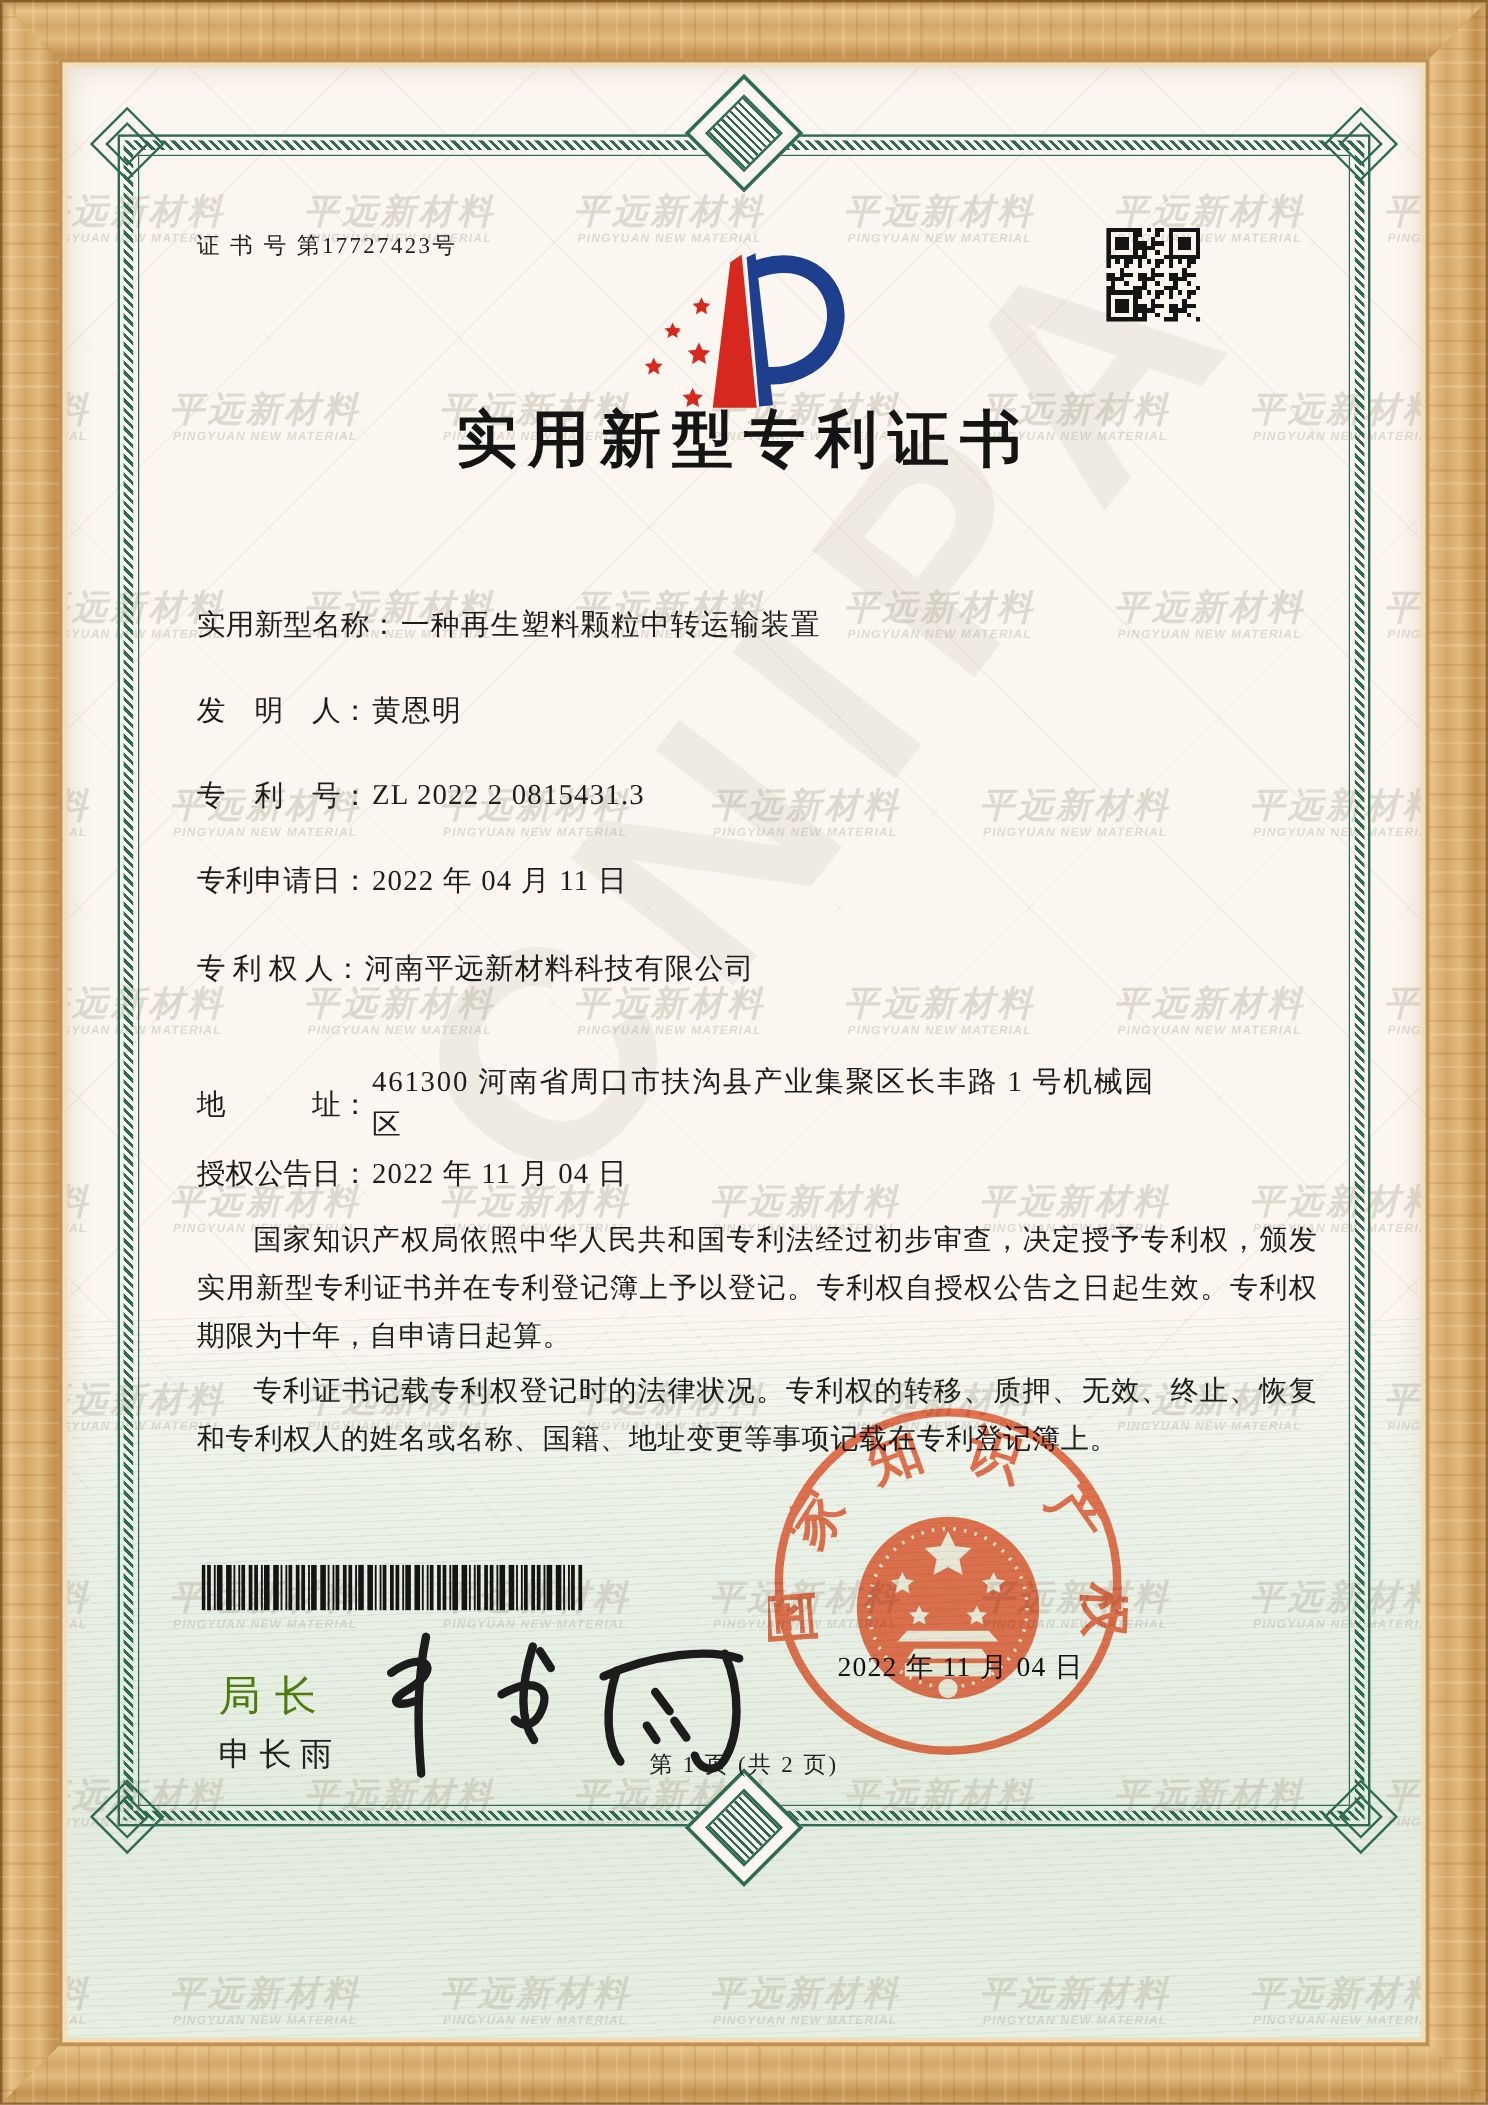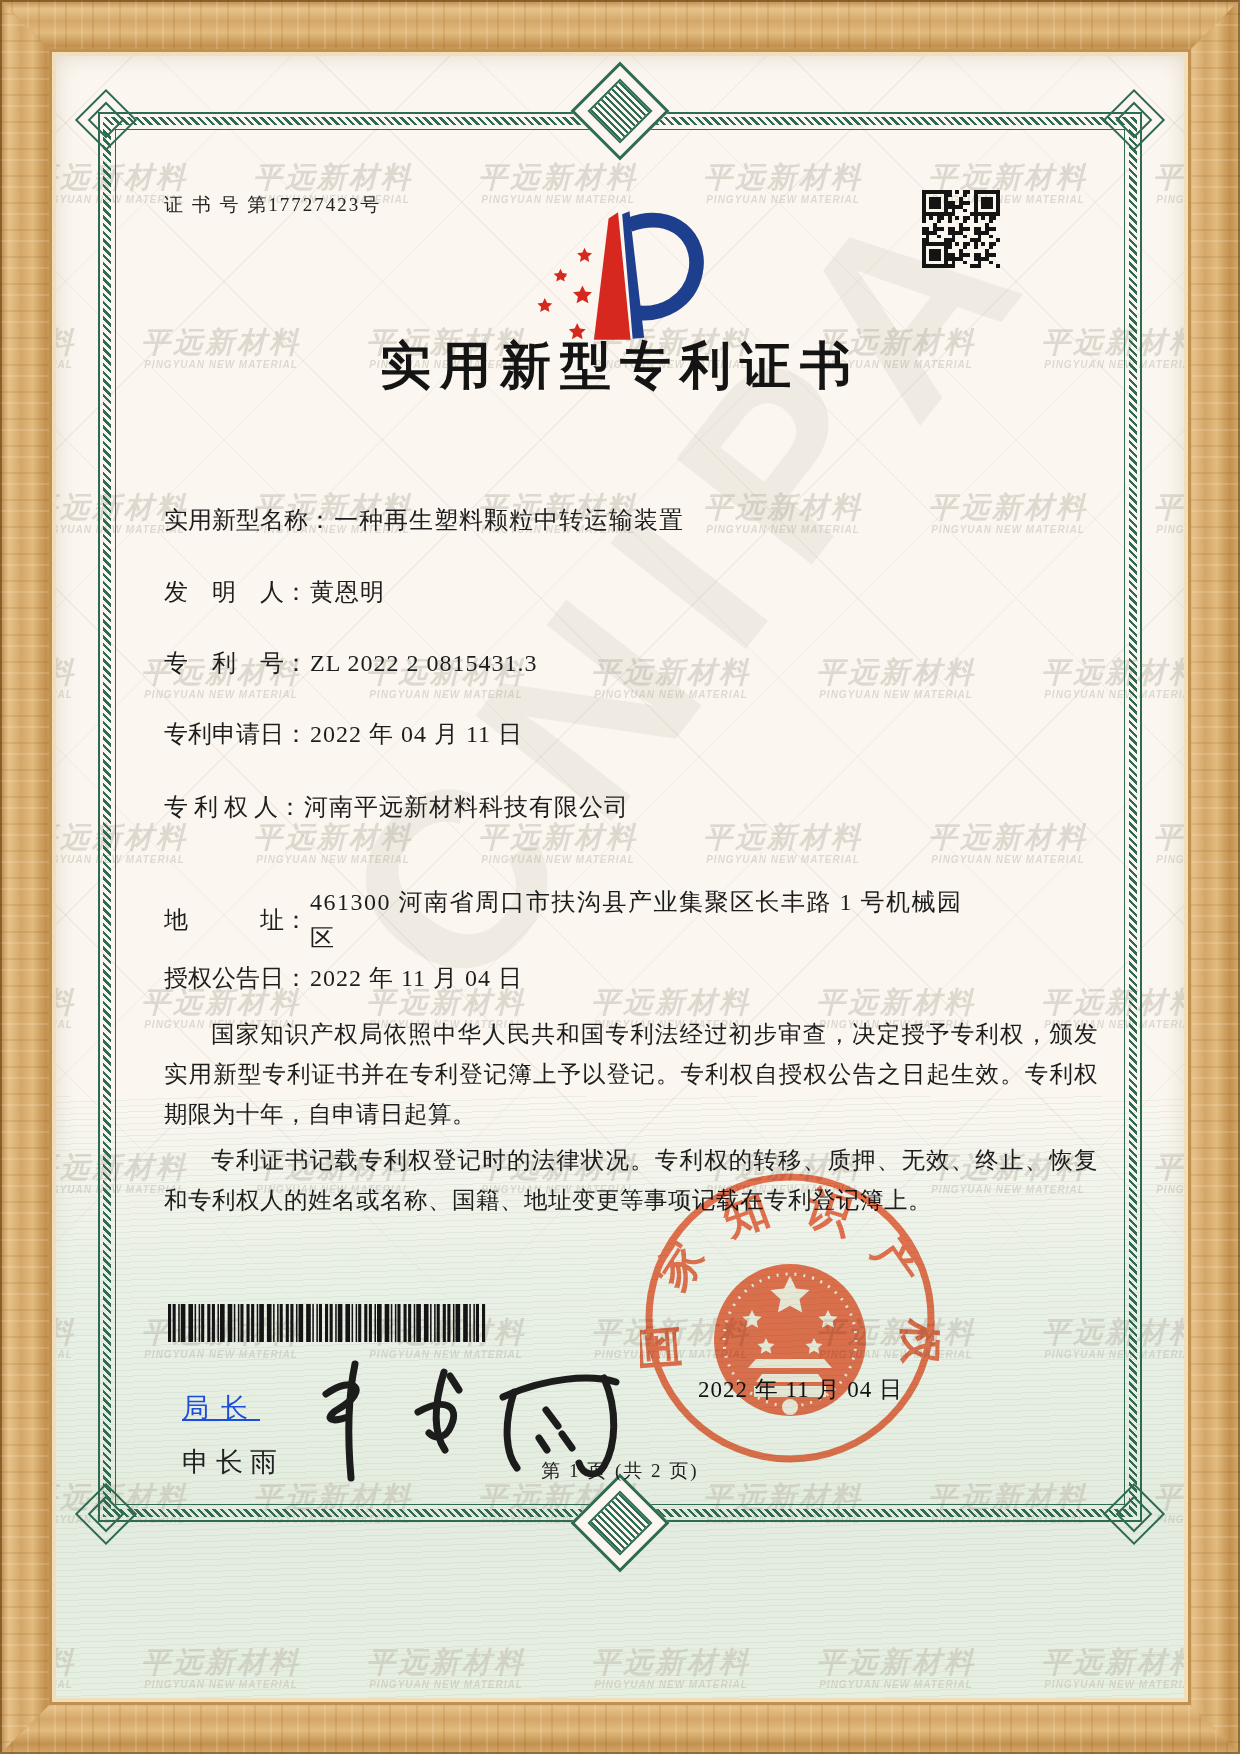--- a/index.html
+++ b/index.html
@@ -87,22 +87,22 @@
   .grant-left{top:906px;left:108px;}
   .grant-right{top:906px;left:564px;}
 
   
   .paras{position:absolute;left:108px;top:958px;width:934px;z-index:3;
      font-size:23.5px;color:#1d1d1d;line-height:40px;text-align:justify;}
   .paras p{margin:0 0 6px 0;text-indent:2em;letter-spacing:.5px;}
 
   
   .barcode{position:absolute;left:112px;top:1248px;width:322px;height:38px;z-index:3;}
-  .signer-title{position:absolute;left:126px;top:1334px;font-size:27px;letter-spacing:12px;color:#1d4ed8;
-     font-family:"Liberation Sans","DejaVu Sans",sans-serif;z-index:3;text-decoration:underline;}
+  .signer-title{position:absolute;left:126px;top:1334px;font-size:35px;letter-spacing:12px;color:#4d7c0f;
+     font-family:"Liberation Sans","DejaVu Sans",sans-serif;z-index:3;}
   .signer-name{position:absolute;left:126px;top:1388px;font-size:27px;letter-spacing:7px;color:#222;
      font-family:"Liberation Sans","DejaVu Sans",sans-serif;z-index:3;}
   .signature{position:absolute;left:242px;top:1294px;width:345px;height:140px;z-index:4;}
   .seal{position:absolute;left:584px;top:1112px;width:300px;height:300px;z-index:3;
      mix-blend-mode:multiply;opacity:.92;}
   .seal-date{position:absolute;left:642px;top:1318px;font-size:23px;color:#111;letter-spacing:1px;z-index:4;}
   .page-num{position:absolute;left:0;right:0;top:1402px;text-align:center;font-size:19px;color:#222;letter-spacing:2px;z-index:3;}
   .footer-note{position:absolute;left:0;right:0;top:1496px;text-align:center;font-size:19px;color:#222;letter-spacing:3px;z-index:3;}
 </style>
 </head>

